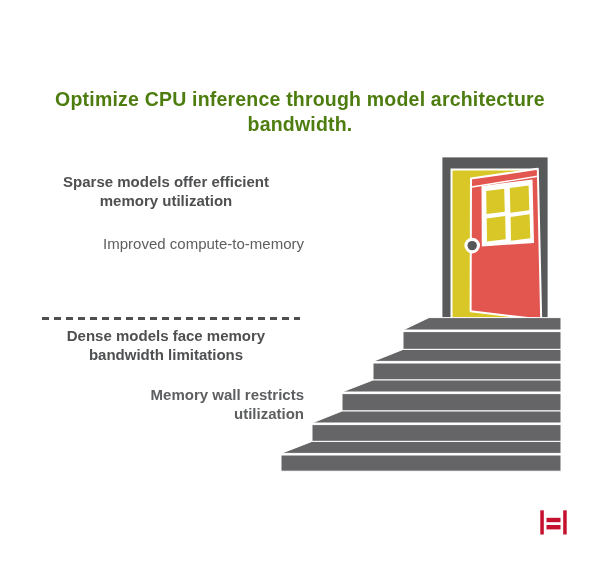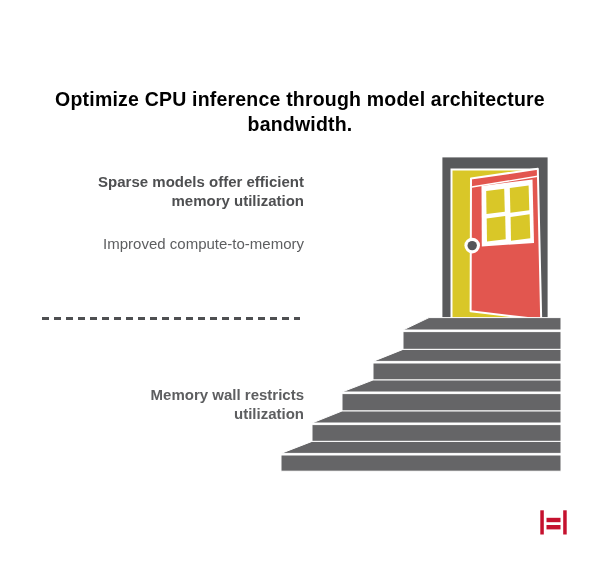--- a/index.html
+++ b/index.html
@@ -13,37 +13,37 @@
     overflow: hidden;
   }
   .title {
     position: absolute;
     left: 30px;
     top: 87px;
     width: 540px;
     text-align: center;
     font-size: 19.5px;
     font-weight: bold;
-    color: #000000;
+    color: #4d7c0f;
     line-height: 25px;
     letter-spacing: 0.2px;
   }
   .tline { display: block; white-space: nowrap; }
   .block {
     position: absolute;
     left: 28px;
     width: 276px;
     text-align: center;
     font-size: 15px;
     line-height: 18.5px;
   }
   .block .bline { display: block; white-space: nowrap; }
   .block.bold { font-weight: bold; color: #4e4f51; }
   .block.plain { font-weight: normal; color: #5d5e60; text-align: right; }
-  #heading-1 { top: 173px; text-align: right; }
+  #heading-1 { top: 173px; }
   #body-1    { top: 235px; }
   #heading-2 { top: 327px; }
   #body-2    { top: 386px; font-weight: bold; }
   .divider {
     position: absolute;
     left: 42px;
     top: 317px;
     width: 258px;
     height: 3px;
     background: repeating-linear-gradient(90deg, #4e4f51 0 7px, transparent 7px 12px);
@@ -77,20 +77,24 @@
     <span class="bline">Sparse models offer efficient</span>
     <span class="bline">memory utilization</span>
   </section>
 
   <section id="body-1" class="block plain">
     <span class="bline">Improved compute-to-memory</span>
   </section>
 
   <div class="divider"></div>
 
+  <section id="heading-2" class="block bold">
+    <span class="bline">Dense models face memory</span>
+    <span class="bline">bandwidth limitations</span>
+  </section>
 
   <section id="body-2" class="block plain">
     <span class="bline">Memory wall restricts</span>
     <span class="bline">utilization</span>
   </section>
 
   <svg class="illustration" viewBox="270 150 300 330" xmlns="http://www.w3.org/2000/svg">
 
     <rect x="442" y="157" width="106" height="164.5" stroke="#ffffff" stroke-width="0.8" fill="#58595b"></rect>
 

